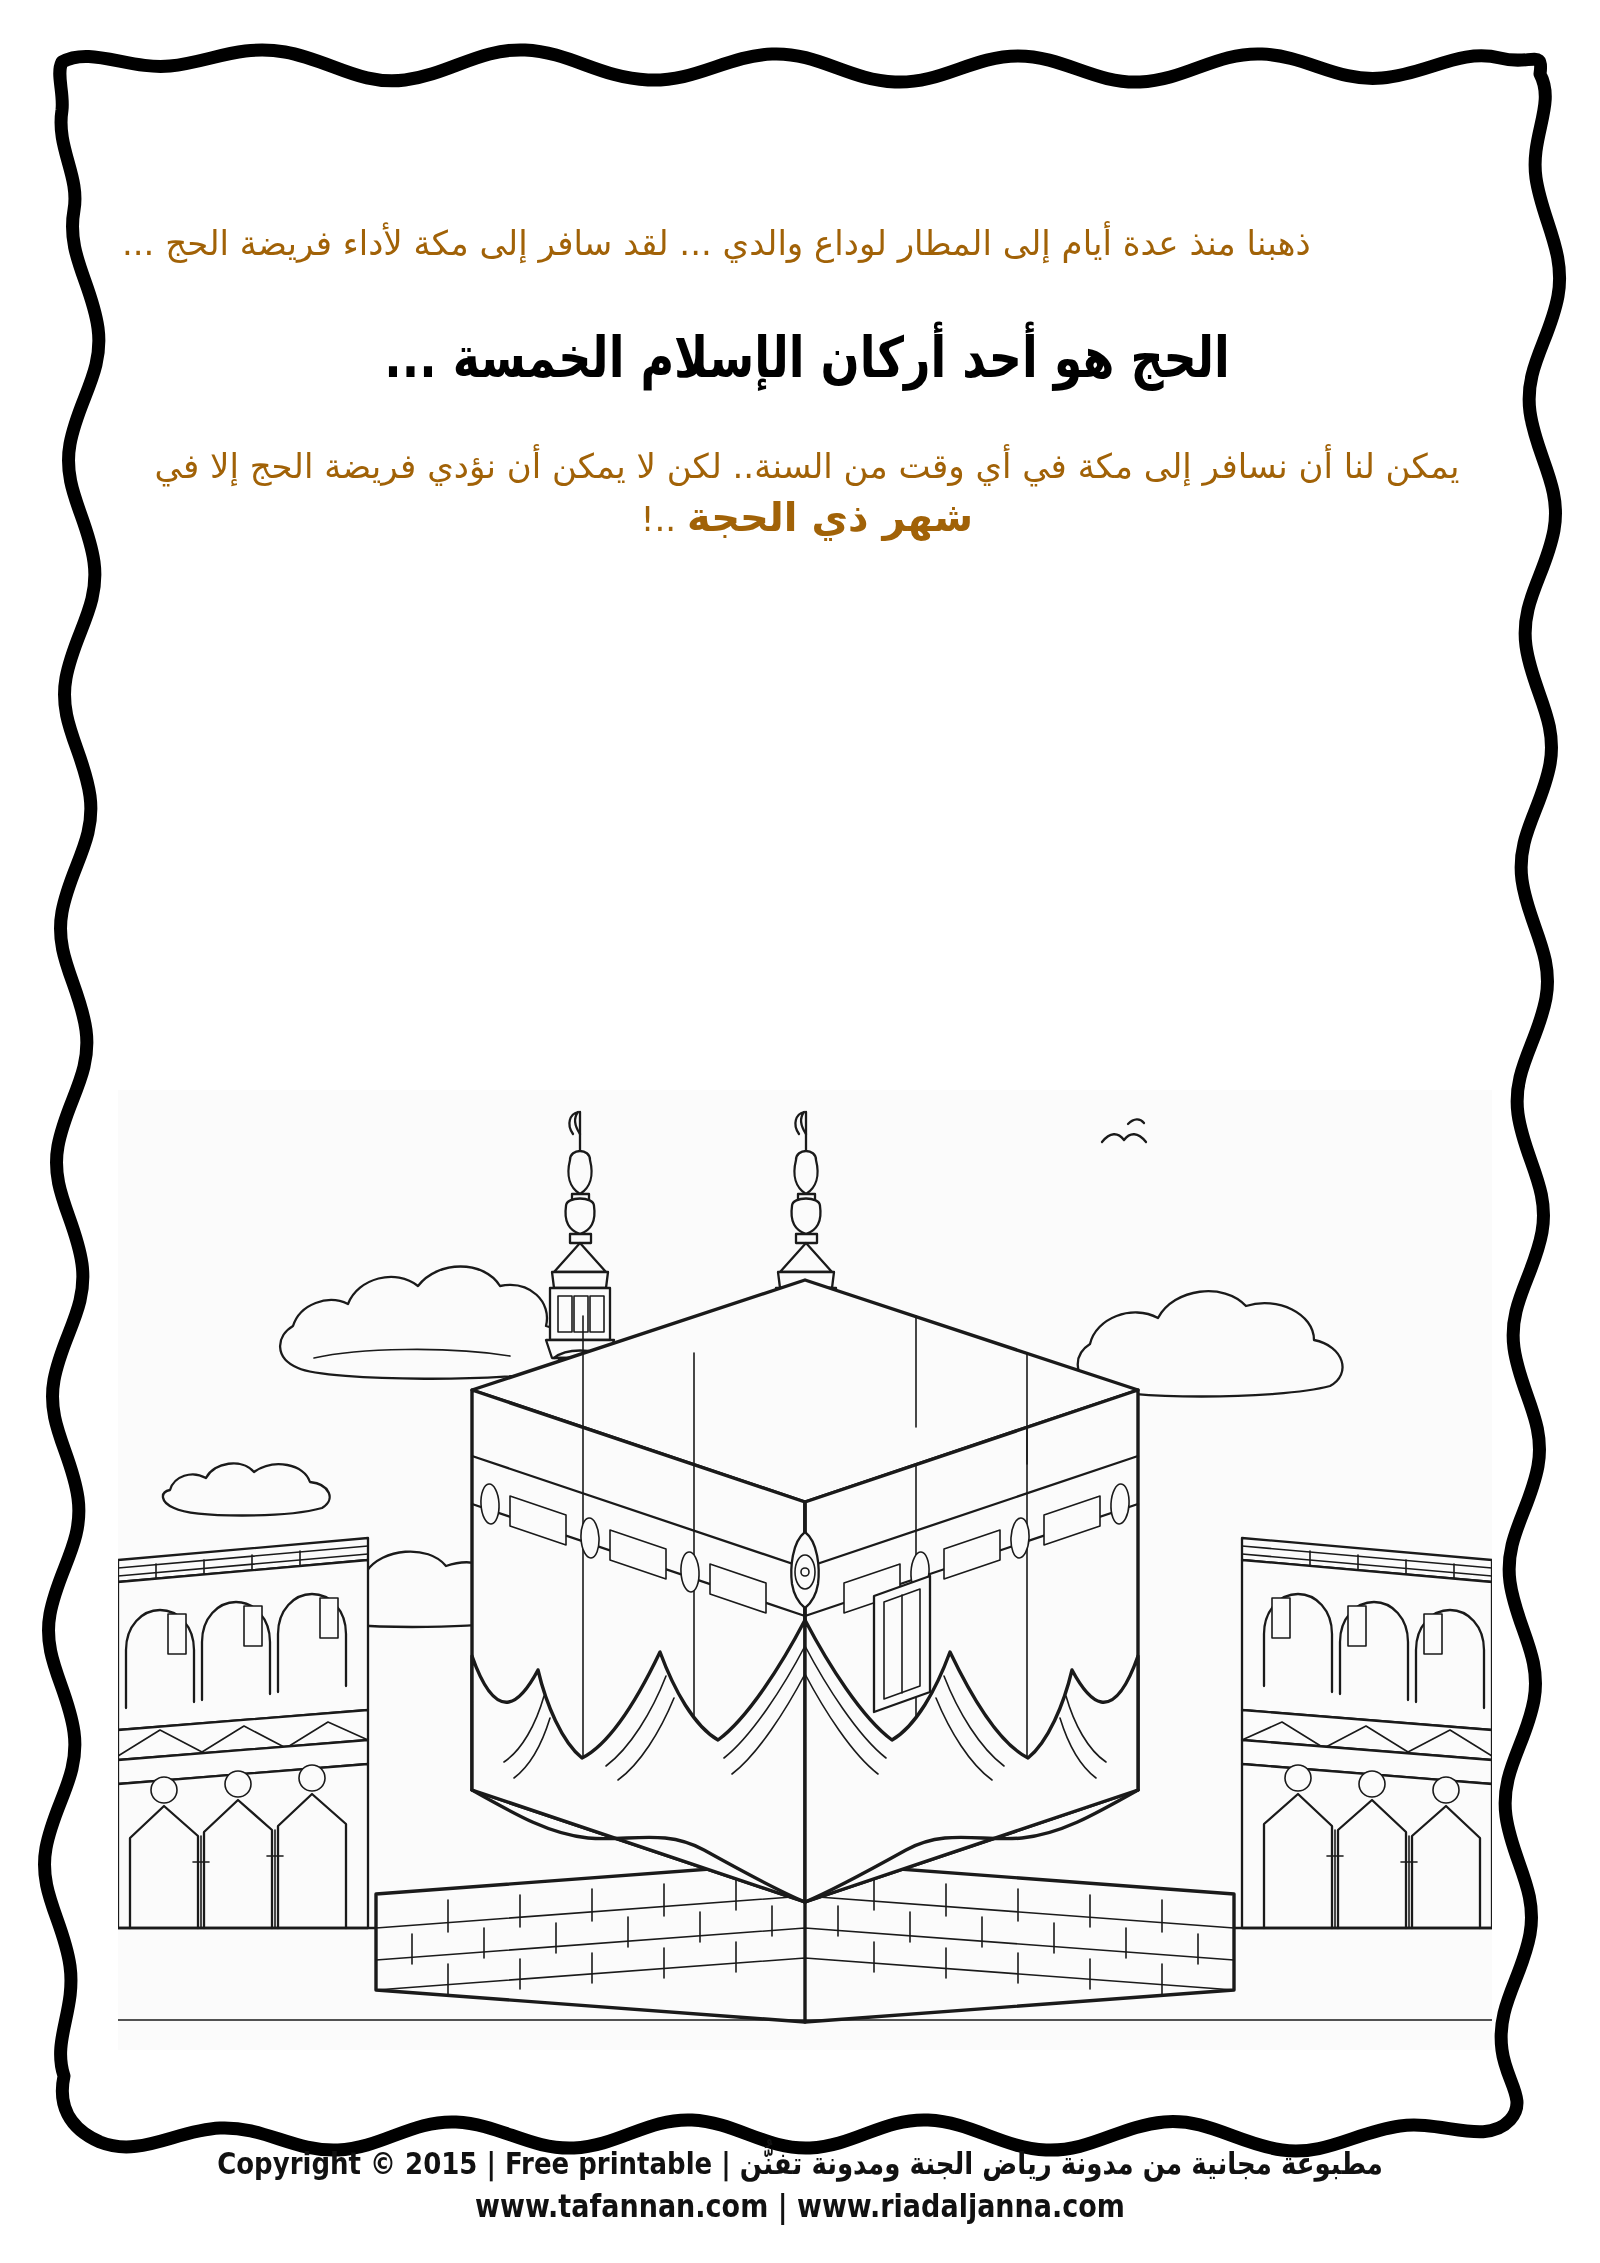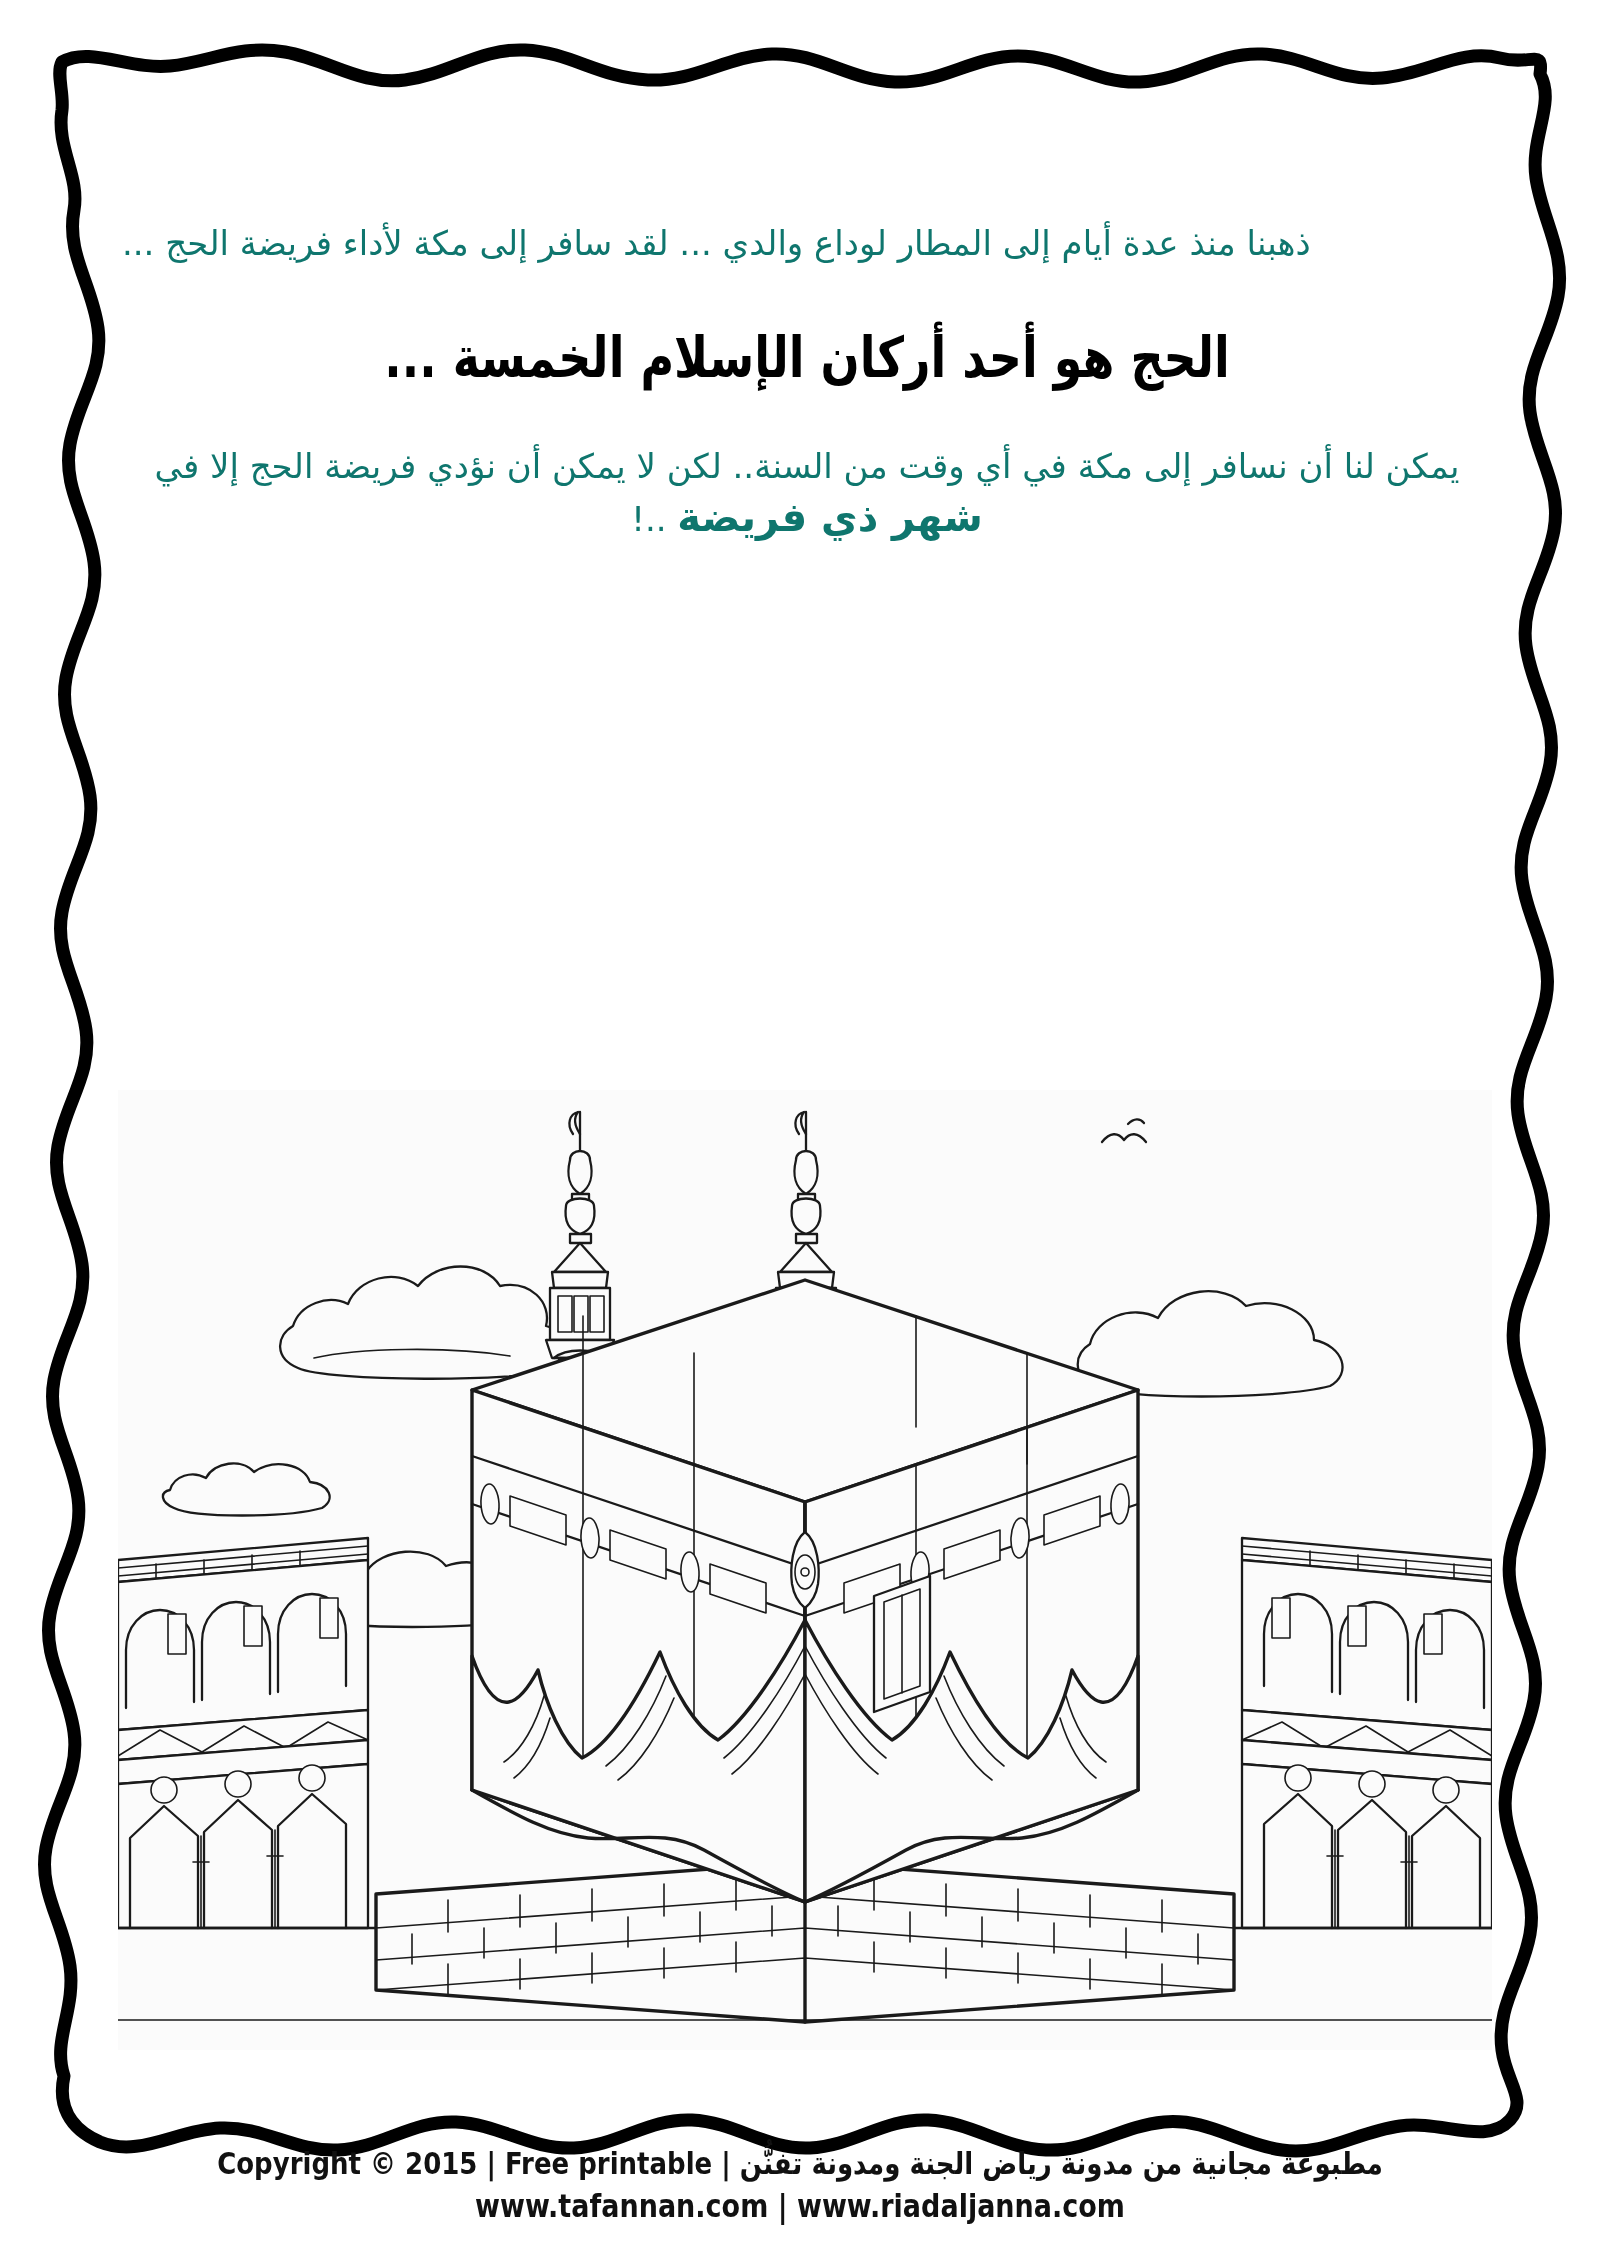--- a/index.html
+++ b/index.html
@@ -28,21 +28,21 @@
   }
 
   
   .para{
     direction:rtl;
     text-align:justify;
     text-align-last:center;
     font-size:34px;
     line-height:1.38;
     letter-spacing:0px;
-    color:#0f766e;
+    color:#a16207;
   }
   .para.p1{
     margin:140px 10px 0 10px;
     text-align:right;
     text-align-last:left;
   }
   .headline{
     direction:rtl;
     text-align:center;
     font-weight:bold;
@@ -171,21 +171,21 @@
            C 64 92, 56 74, 62 62 Z"></path>
 </svg>
 
 <div class="sheet">
 
   <p class="para p1">ذهبنا منذ عدة أيام إلى المطار لوداع والدي ... لقد سافر إلى مكة لأداء فريضة الحج ...</p>
 
   <h1 class="headline">الحج هو أحد أركان الإسلام الخمسة ...</h1>
 
 
-  <p class="para p3"><span>يمكن لنا أن نسافر إلى مكة في أي وقت من السنة.. لكن لا يمكن أن نؤدي فريضة الحج إلا في </span><span class="emph">شهر ذي فريضة</span><span> ..!</span></p>
+  <p class="para p3"><span>يمكن لنا أن نسافر إلى مكة في أي وقت من السنة.. لكن لا يمكن أن نؤدي فريضة الحج إلا في </span><span class="emph">شهر ذي الحجة</span><span> ..!</span></p>
 
   <div class="illus-wrap">
     <svg viewBox="0 0 1374 960" preserveAspectRatio="xMidYMid meet">
       <defs>
         <style>
           .ln{fill:none;stroke:#1a1a1a;stroke-width:2.3;stroke-linejoin:round;stroke-linecap:round;}
           .ln-thin{fill:none;stroke:#1a1a1a;stroke-width:1.6;stroke-linejoin:round;stroke-linecap:round;}
           .ln-bold{fill:none;stroke:#1a1a1a;stroke-width:3.4;stroke-linejoin:round;stroke-linecap:round;}
           .fw{fill:#fbfbfb;stroke:#1a1a1a;stroke-width:2.3;stroke-linejoin:round;}
           .fw-thin{fill:#fbfbfb;stroke:#1a1a1a;stroke-width:1.6;stroke-linejoin:round;}

